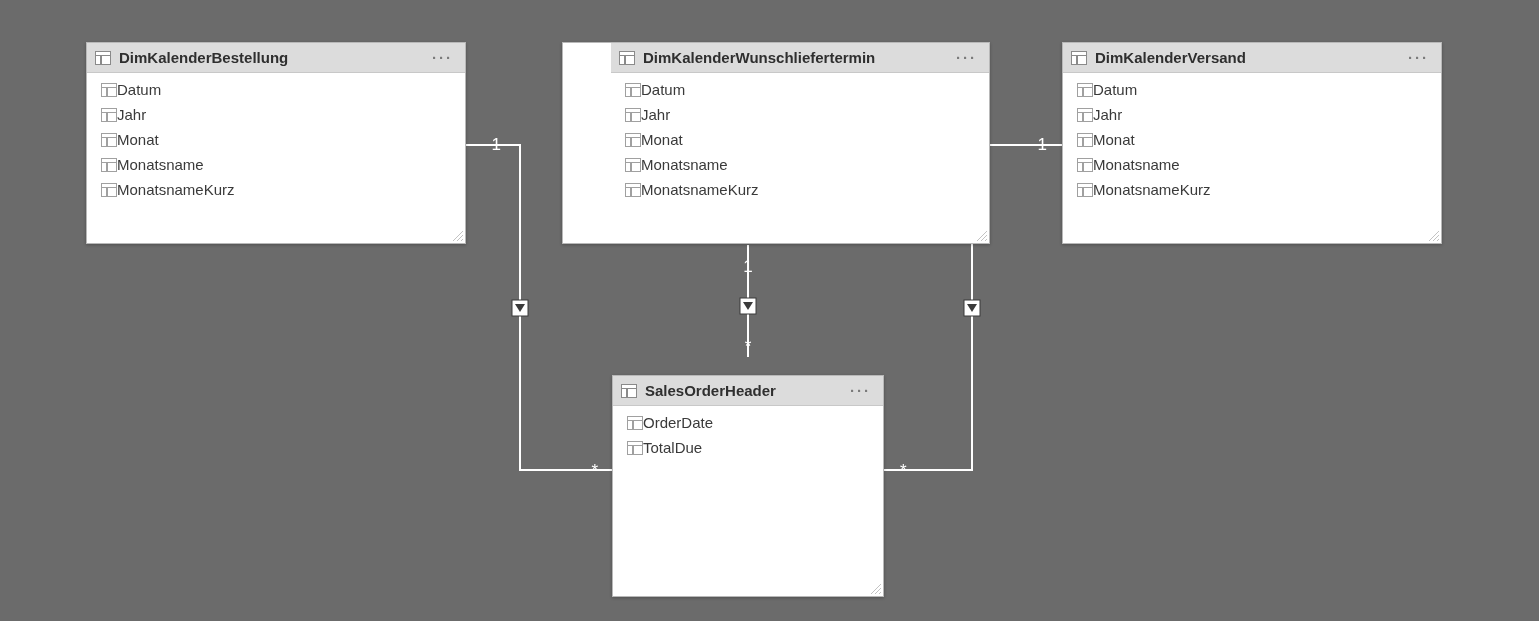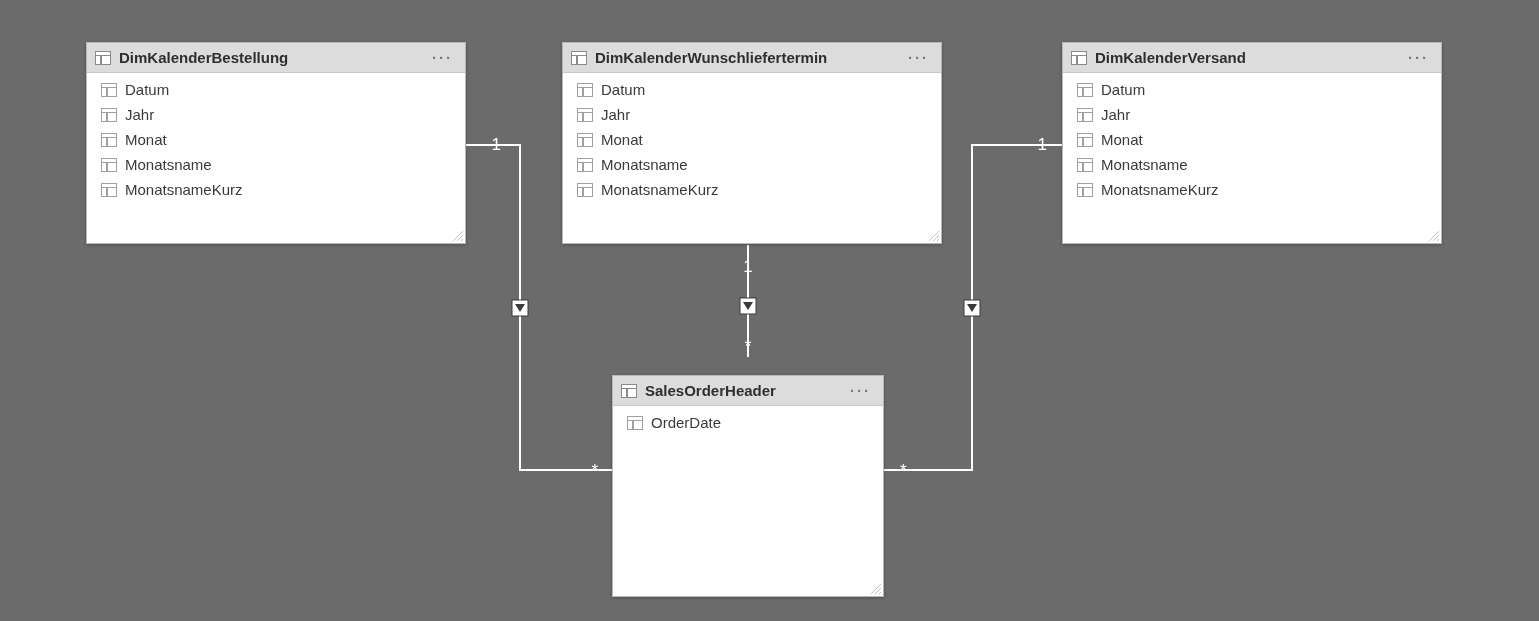--- a/index.html
+++ b/index.html
@@ -54,21 +54,20 @@
     color: #2f2f2f;
   }
   .table-body {
     padding: 4px 0 6px 0;
     position: relative;
     flex: 1;
   }
   .field-row {
     display: flex;
     align-items: center;
-    gap: 8px;
     padding: 4px 12px 4px 14px;
   }
   .field-row span {
     color: #3a3a3a;
   }
   .ellipsis {
     color: #7a7a7a;
     letter-spacing: 2px;
     font-weight: 600;
     padding-right: 4px;
@@ -197,21 +196,21 @@
       <div class="field-row">
           <span class="icon-field"></span>
           <span>MonatsnameKurz</span>
         </div>
       <svg class="resize-grip" viewBox="0 0 10 10">
           <path d="M0 10 L10 0 M4 10 L10 4 M8 10 L10 8" stroke="#888" stroke-width="1"></path>
         </svg>
     </div>
   </div>
 
-  <div class="table" style="left:562px; top:42px; width:378px; height:200px;">
+  <div class="table" style="left:562px; top:42px; width:378px; height:200px;padding-left:48px;">
     <div class="table-header">
       <span class="icon-table"></span>
       <span class="title">DimKalenderWunschliefertermin</span>
       <span class="ellipsis">···</span>
     </div>
     <div class="table-body">
       <div class="field-row">
           <span class="icon-field"></span>
           <span>Datum</span>
         </div>
@@ -274,19 +273,23 @@
     <div class="table-header">
       <span class="icon-table"></span>
       <span class="title">SalesOrderHeader</span>
       <span class="ellipsis">···</span>
     </div>
     <div class="table-body">
       <div class="field-row">
           <span class="icon-field"></span>
           <span>OrderDate</span>
         </div>
+      <div class="field-row">
+          <span class="icon-field"></span>
+          <span>TotalDue</span>
+        </div>
       <svg class="resize-grip" viewBox="0 0 10 10">
           <path d="M0 10 L10 0 M4 10 L10 4 M8 10 L10 8" stroke="#888" stroke-width="1"></path>
         </svg>
     </div>
   </div>
 
 </div>
 
 </body></html>

